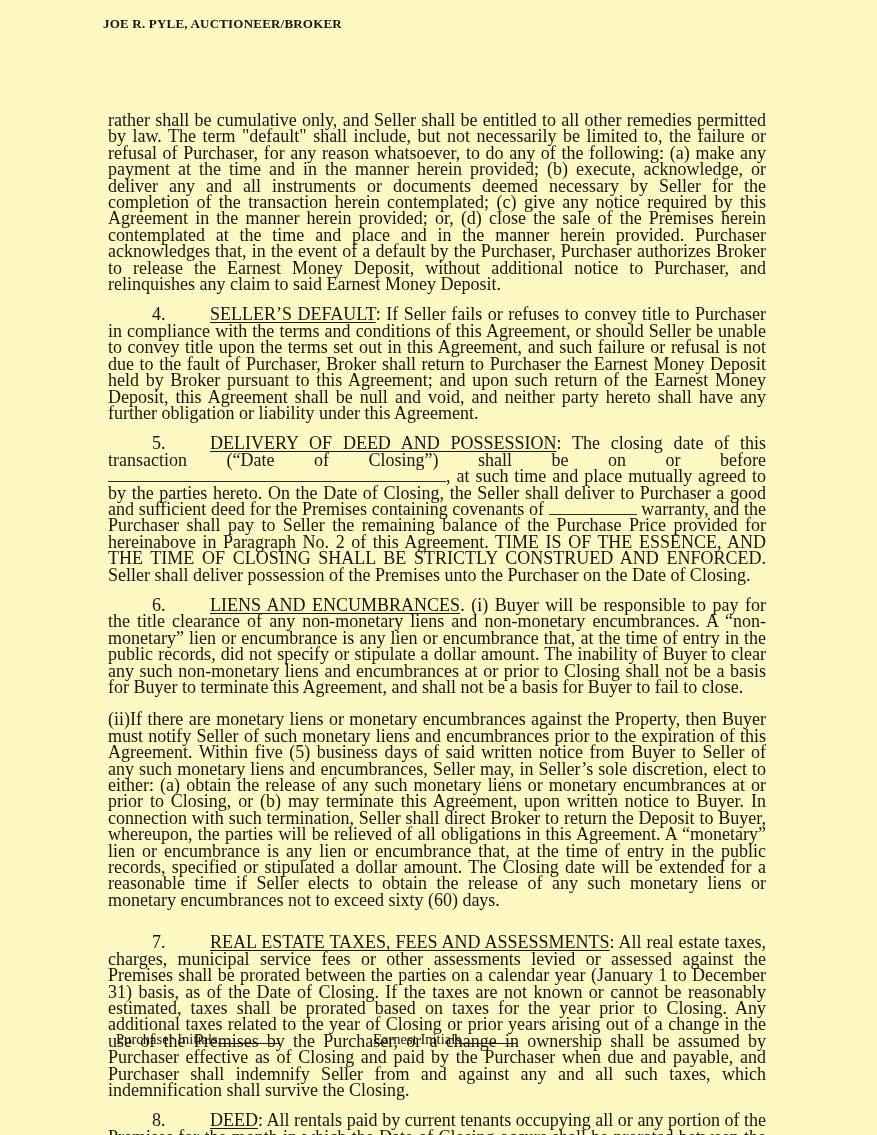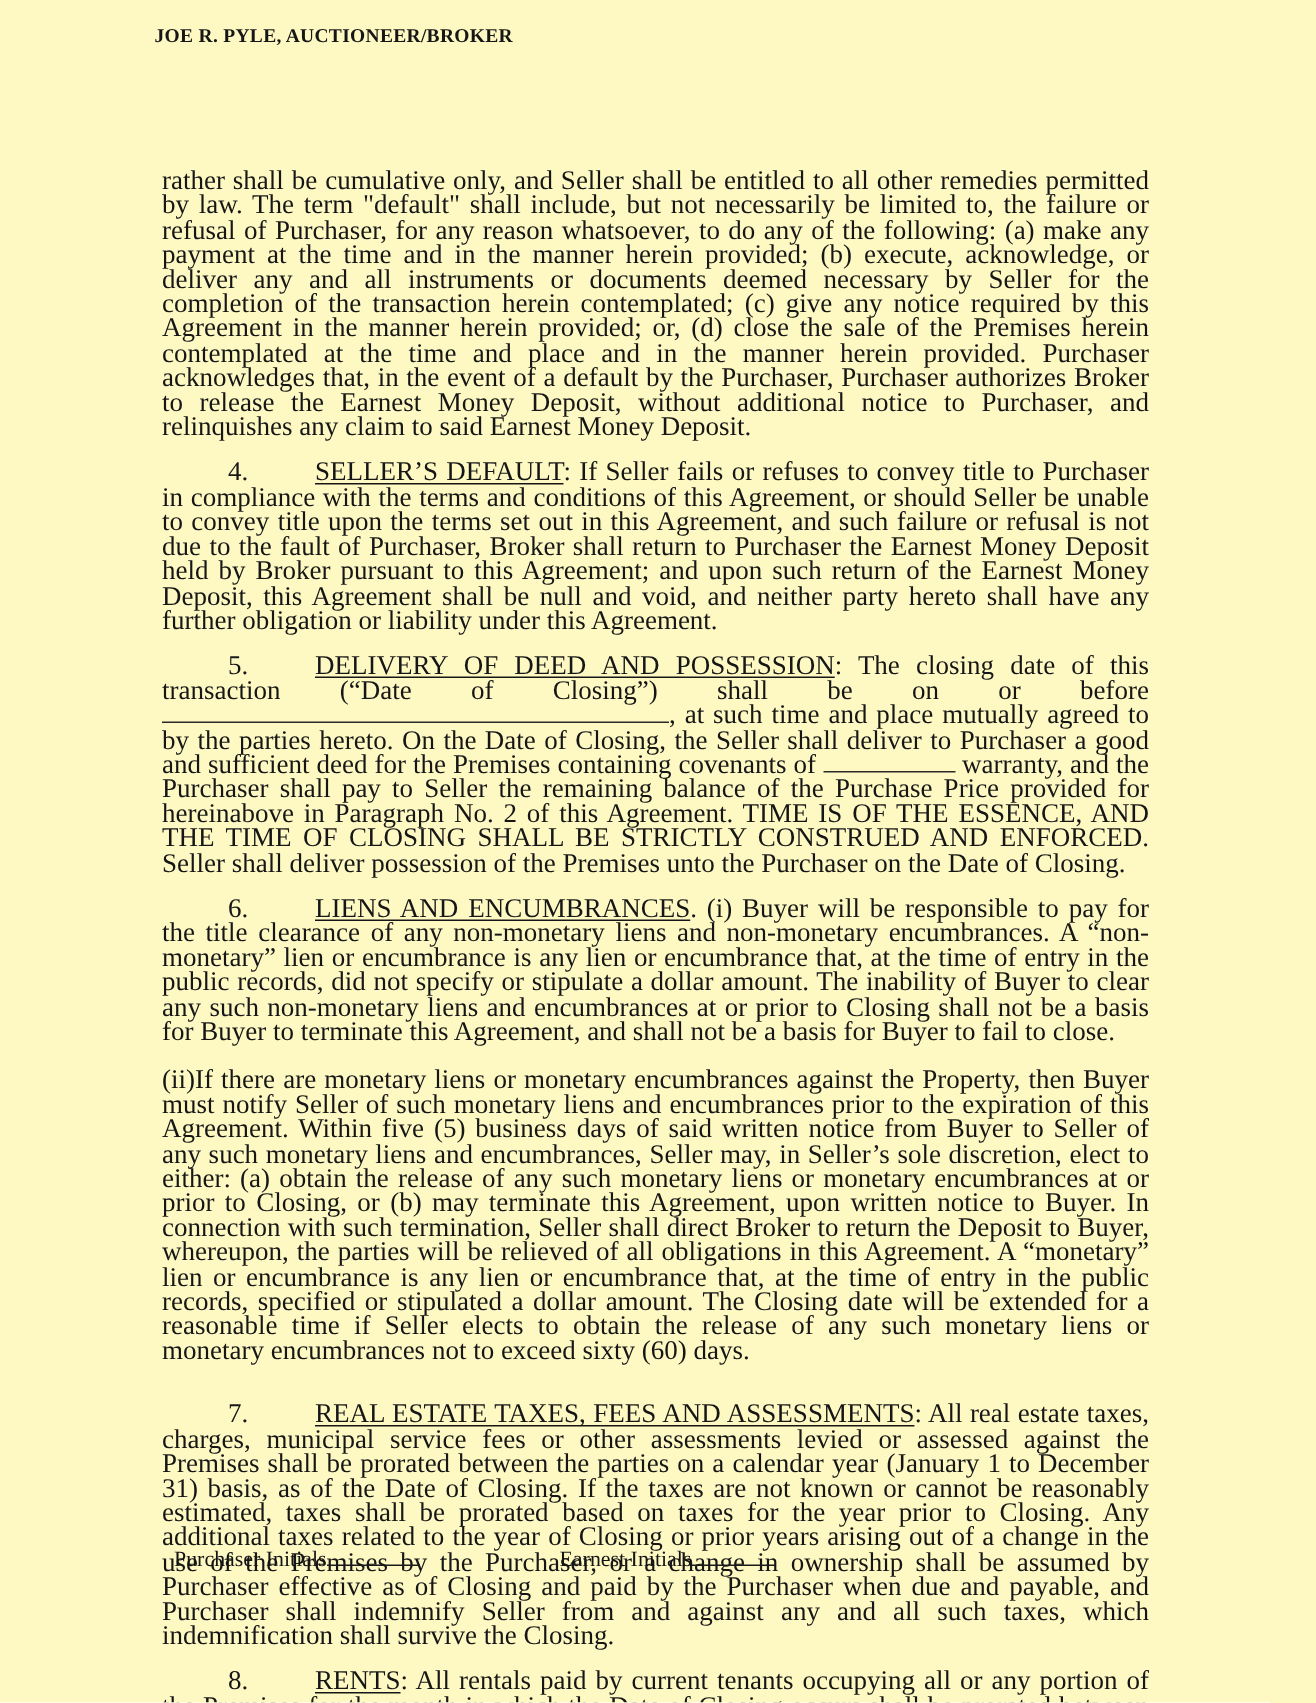--- a/index.html
+++ b/index.html
@@ -80,21 +80,21 @@
 <div class="page">
   <div class="doc-header">JOE R. PYLE, AUCTIONEER/BROKER</div>
 
   <div class="doc-body" id="doc-body">
       <div class="para"><span>rather shall be cumulative only, and Seller shall be entitled to all other remedies permitted by law. The term "default" shall include, but not necessarily be limited to, the failure or refusal of Purchaser, for any reason whatsoever, to do any of the following: (a) make any payment at the time and in the manner herein provided; (b) execute, acknowledge, or deliver any and all instruments or documents deemed necessary by Seller for the completion of the transaction herein contemplated; (c) give any notice required by this Agreement in the manner herein provided; or, (d) close the sale of the Premises herein contemplated at the time and place and in the manner herein provided.  Purchaser acknowledges that, in the event of a default by the Purchaser, Purchaser authorizes Broker to release the Earnest Money Deposit, without additional notice to Purchaser, and relinquishes any claim to said Earnest Money Deposit.</span></div>
       <div class="para"><span class="pnum">4.</span><span class="phead">SELLER’S DEFAULT</span><span>:  If Seller fails or refuses to convey title to Purchaser in compliance with the terms and conditions of this Agreement, or should Seller be unable to convey title upon the terms set out in this Agreement, and such failure or refusal is not due to the fault of Purchaser, Broker shall return to Purchaser the Earnest Money Deposit held by Broker pursuant to this Agreement; and upon such return of the Earnest Money Deposit, this Agreement shall be null and void, and neither party hereto shall have any further obligation or liability under this Agreement.</span></div>
       <div class="para"><span class="pnum">5.</span><span class="phead">DELIVERY OF DEED AND POSSESSION</span><span>: The closing date of this transaction (“Date of Closing”) shall be on or before</span><span class="blank" style="width: 338px;"></span><span>, at such time and place mutually agreed to by the parties hereto. On the Date of Closing, the Seller shall deliver to Purchaser a good and sufficient deed for the Premises containing covenants of </span><span class="blank" style="width: 88px;"></span><span> warranty, and the Purchaser shall pay to Seller the remaining balance of the Purchase Price provided for hereinabove in Paragraph No. 2 of this Agreement. TIME IS OF THE ESSENCE, AND THE TIME OF CLOSING SHALL BE STRICTLY CONSTRUED AND ENFORCED.  Seller shall deliver possession of the Premises unto the Purchaser on the Date of Closing.</span></div>
       <div class="para tight"><span class="pnum">6.</span><span class="phead">LIENS AND ENCUMBRANCES</span><span>. (i) Buyer will be responsible to pay for the title clearance of any non-monetary liens and non-monetary encumbrances. A “non-monetary” lien or encumbrance is any lien or encumbrance that, at the time of entry in the public records, did not specify or stipulate a dollar amount. The inability of Buyer to clear any such non-monetary liens and encumbrances at or prior to Closing shall not be a basis for Buyer to terminate this Agreement, and shall not be a basis for Buyer to fail to close.</span></div>
       <div class="para gap-lg"><span>(ii)If there are monetary liens or monetary encumbrances against the Property, then Buyer must notify Seller of such monetary liens and encumbrances prior to the expiration of this Agreement. Within five (5) business days of said written notice from Buyer to Seller of any such monetary liens and encumbrances, Seller may, in Seller’s sole discretion, elect to either: (a) obtain the release of any such monetary liens or monetary encumbrances at or prior to Closing, or (b) may terminate this Agreement, upon written notice to Buyer. In connection with such termination, Seller shall direct Broker to return the Deposit to Buyer, whereupon, the parties will be relieved of all obligations in this Agreement. A “monetary” lien or encumbrance is any lien or encumbrance that, at the time of entry in the public records, specified or stipulated a dollar amount. The Closing date will be extended for a reasonable time if Seller elects to obtain the release of any such monetary liens or monetary encumbrances not to exceed sixty (60) days.</span></div>
       <div class="para"><span class="pnum">7.</span><span class="phead">REAL ESTATE TAXES, FEES AND ASSESSMENTS</span><span>: All real estate taxes, charges, municipal service fees or other assessments levied or assessed against the Premises shall be prorated between the parties on a calendar year (January 1 to December 31) basis, as of the Date of Closing. If the taxes are not known or cannot be reasonably estimated, taxes shall be prorated based on taxes for the year prior to Closing. Any additional taxes related to the year of Closing or prior years arising out of a change in the use of the Premises by the Purchaser, or a change in ownership shall be assumed by Purchaser effective as of Closing and paid by the Purchaser when due and payable, and Purchaser shall indemnify Seller from and against any and all such taxes, which indemnification shall survive the Closing.</span></div>
-      <div class="para"><span class="pnum">8.</span><span class="phead">RENTS</span><span>: All rentals paid by current tenants occupying all or any portion of the Premises for the month in which the Date of Closing occurs shall be prorated between the parties. All security deposits paid by any such tenants to Seller shall be delivered to Purchaser on the Date of Closing.</span></div>
+      <div class="para"><span class="pnum">8.</span><span class="phead">DEED</span><span>: All rentals paid by current tenants occupying all or any portion of the Premises for the month in which the Date of Closing occurs shall be prorated between the parties. All security deposits paid by any such tenants to Seller shall be delivered to Purchaser on the Date of Closing.</span></div>
       <div class="para last"><span class="pnum">9.</span><span class="phead">ADJUSTMENTS/PAYMENT OF CLOSING COSTS</span><span>:  Seller agrees to pay for preparation of the</span></div>
     </div>
 
   <div class="doc-footer">
     <span class="init-group purchaser"><span>Purchaser Initials</span><span class="initline purchaser-line"></span></span>
     <span class="init-group seller"><span>Earnest Initials</span><span class="initline seller-line"></span></span>
   </div>
 </div>
 
 </body></html>

